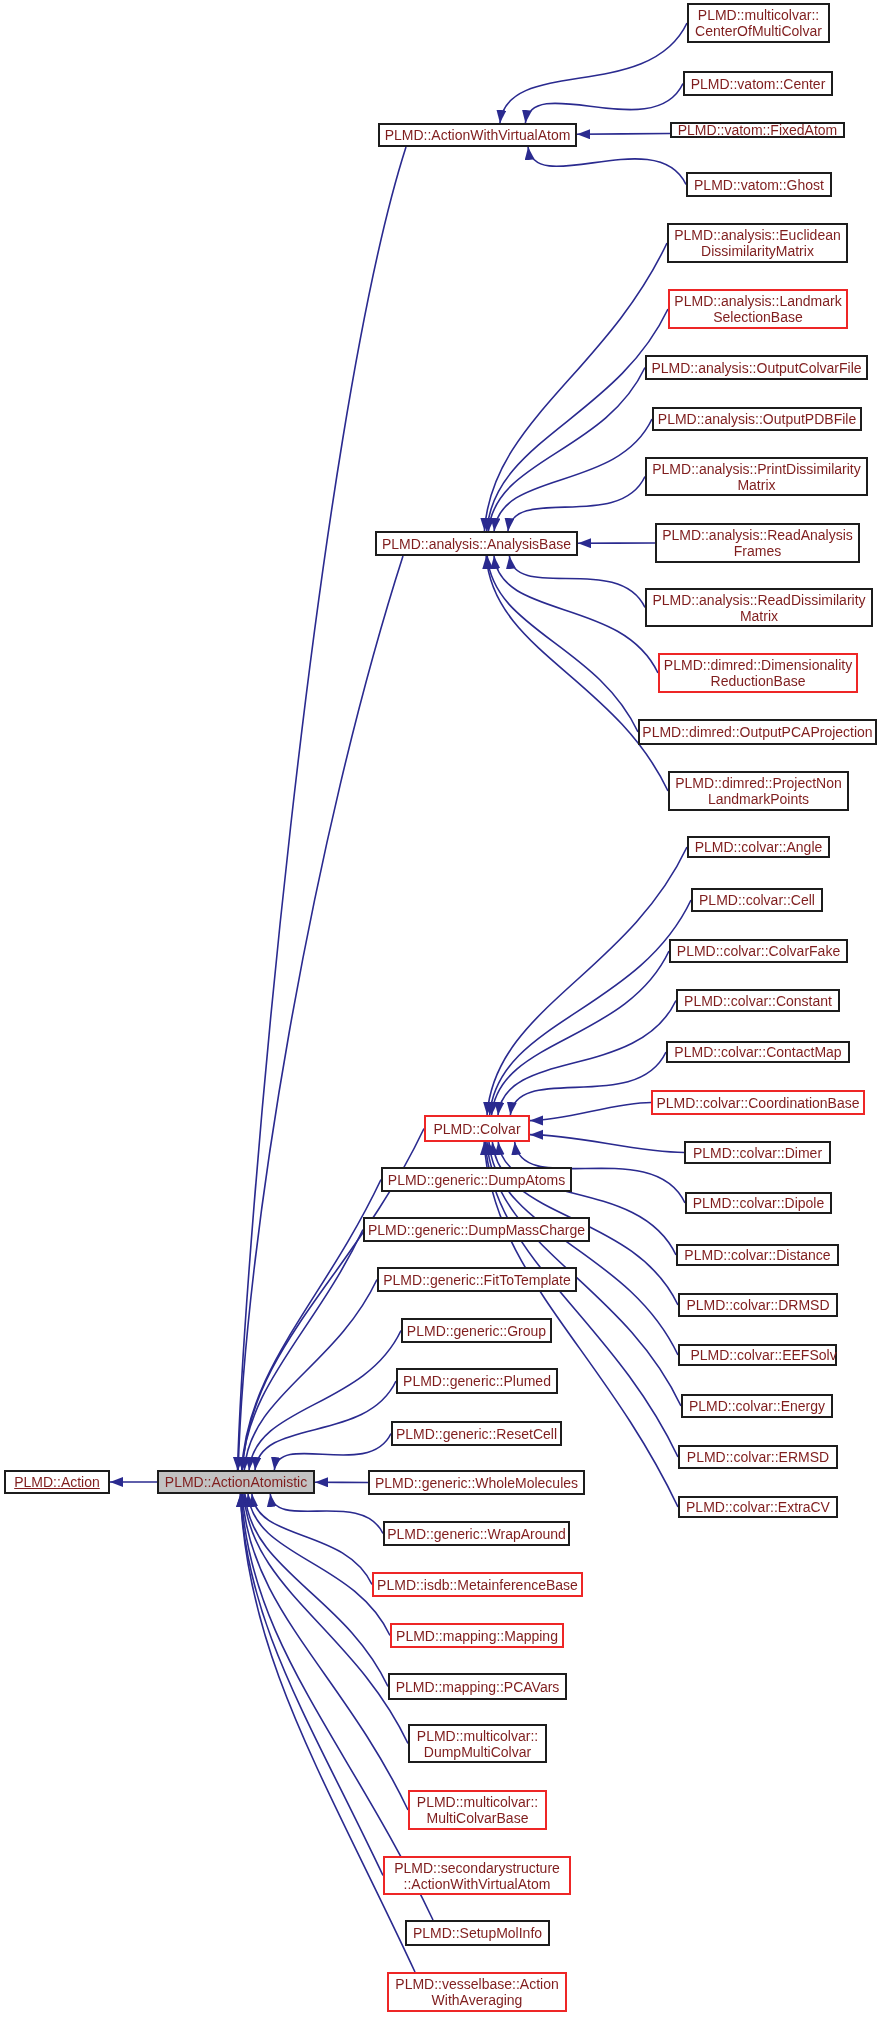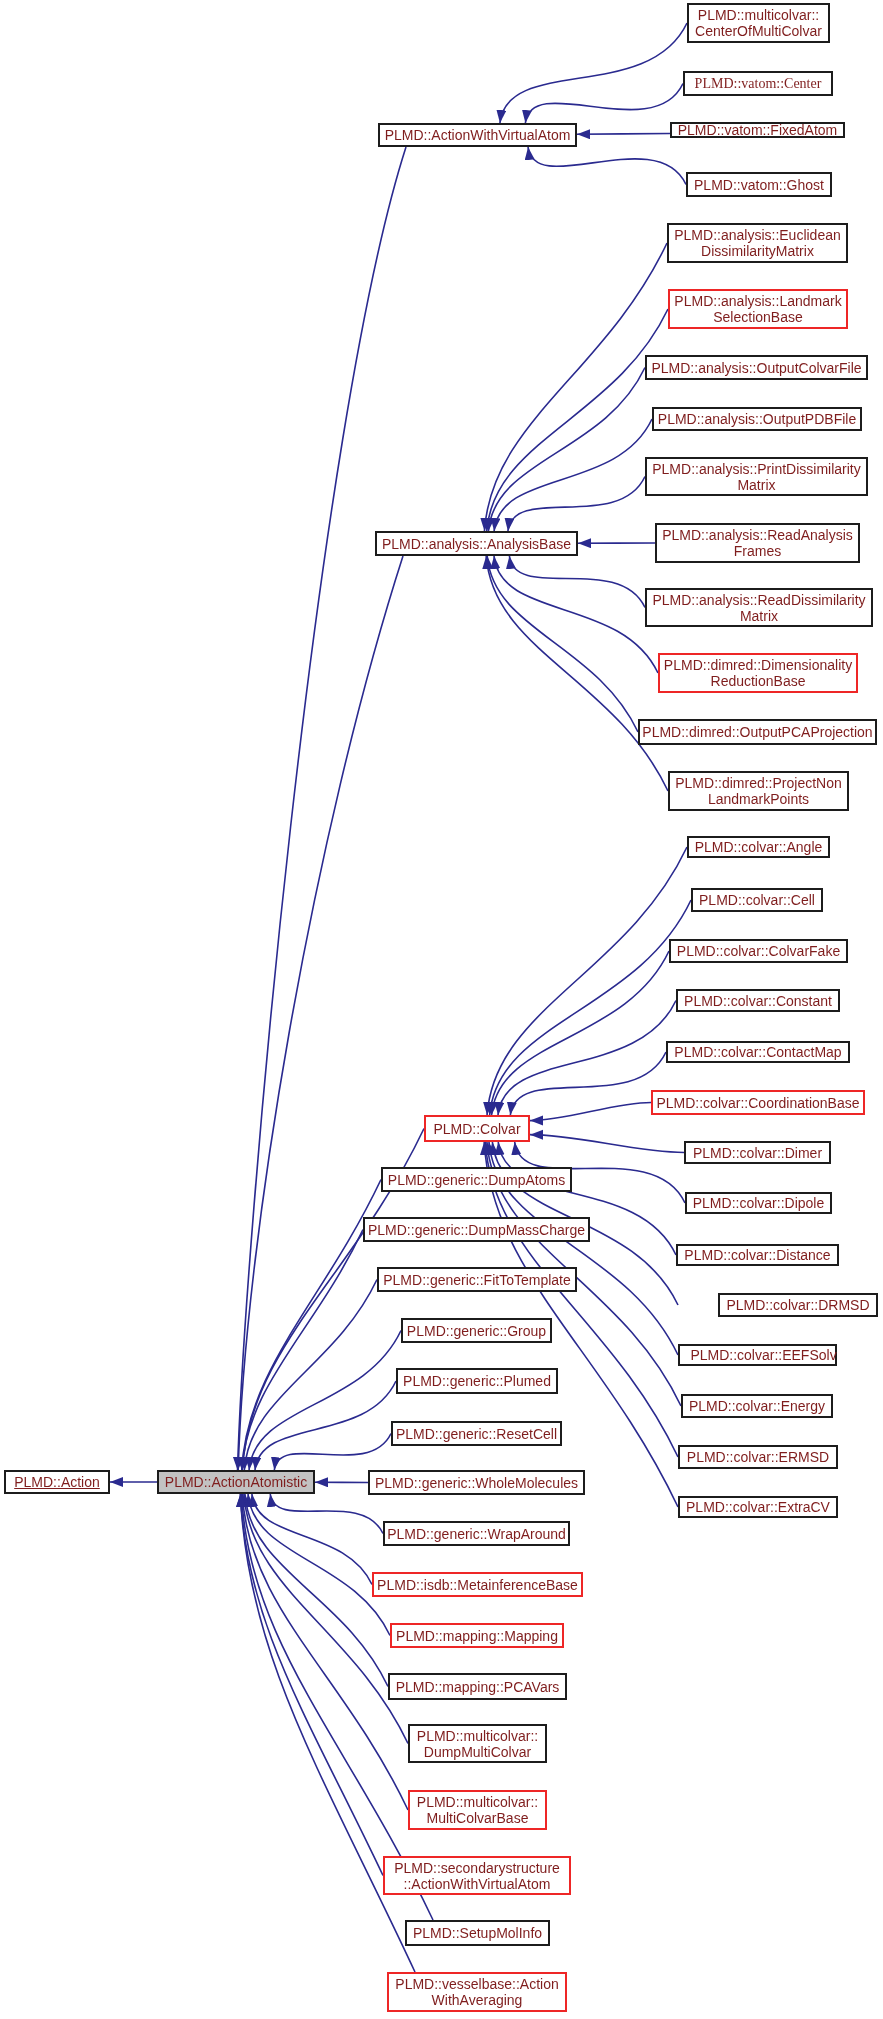--- a/index.html
+++ b/index.html
@@ -72,21 +72,21 @@
         <path d="M678,1457 C611.5281660818106,1316.6705728393779 492.96986301369867,1260.1721491878923 485.26027397260276,1142" fill="none" stroke="#2a2a8f" stroke-width="1.6" marker-end="url(#arr)"></path>
         <path d="M678,1507 C603.6106749533014,1349.9558693458584 491.92232496697494,1274.2476889719087 484.16908850726554,1142" fill="none" stroke="#2a2a8f" stroke-width="1.6" marker-end="url(#arr)"></path>
       </g>
   </svg>
   <div id="nodes">
       <div class="node" style="left: 4px; top: 1470px; width: 106px; height: 24px; text-decoration: underline;">PLMD::Action</div>
       <div class="node selected" style="left: 157px; top: 1470px; width: 158px; height: 24px;">PLMD::ActionAtomistic</div>
       <div class="node" style="left: 378px; top: 123px; width: 199px; height: 24px;">PLMD::ActionWithVirtualAtom</div>
       <div class="node" style="left: 687px; top: 3px; width: 143px; height: 40px;">PLMD::multicolvar::
 CenterOfMultiColvar</div>
-      <div class="node" style="left: 683px; top: 71px; width: 150px; height: 25px; font-family: Liberation Serif, serif;">PLMD::vatom::Center</div>
+      <div class="node" style="left: 683px; top: 71px; width: 150px; height: 25px;">PLMD::vatom::Center</div>
       <div class="node" style="left: 670px; top: 122px; width: 175px; height: 16px;">PLMD::vatom::FixedAtom</div>
       <div class="node" style="left: 686px; top: 172px; width: 146px; height: 25px;">PLMD::vatom::Ghost</div>
       <div class="node" style="left: 667px; top: 223px; width: 181px; height: 40px;">PLMD::analysis::Euclidean
 DissimilarityMatrix</div>
       <div class="node red" style="left: 668px; top: 289px; width: 180px; height: 40px;">PLMD::analysis::Landmark
 SelectionBase</div>
       <div class="node" style="left: 645px; top: 355px; width: 223px; height: 25px;">PLMD::analysis::OutputColvarFile</div>
       <div class="node" style="left: 652px; top: 407px; width: 210px; height: 24px;">PLMD::analysis::OutputPDBFile</div>
       <div class="node" style="left: 645px; top: 457px; width: 223px; height: 39px;">PLMD::analysis::PrintDissimilarity
 Matrix</div>
@@ -103,21 +103,21 @@
       <div class="node red" style="left: 424px; top: 1115px; width: 106px; height: 27px;">PLMD::Colvar</div>
       <div class="node" style="left: 687px; top: 836px; width: 143px; height: 22px;">PLMD::colvar::Angle</div>
       <div class="node" style="left: 691px; top: 888px; width: 132px; height: 24px;">PLMD::colvar::Cell</div>
       <div class="node" style="left: 669px; top: 939px; width: 179px; height: 24px;">PLMD::colvar::ColvarFake</div>
       <div class="node" style="left: 676px; top: 989px; width: 164px; height: 23px;">PLMD::colvar::Constant</div>
       <div class="node" style="left: 666px; top: 1041px; width: 184px; height: 22px;">PLMD::colvar::ContactMap</div>
       <div class="node red" style="left: 651px; top: 1090px; width: 214px; height: 25px;">PLMD::colvar::CoordinationBase</div>
       <div class="node" style="left: 684px; top: 1141px; width: 147px; height: 23px;">PLMD::colvar::Dimer</div>
       <div class="node" style="left: 685px; top: 1192px; width: 147px; height: 22px;">PLMD::colvar::Dipole</div>
       <div class="node" style="left: 676px; top: 1244px; width: 163px; height: 22px;">PLMD::colvar::Distance</div>
-      <div class="node" style="left: 678px; top: 1293px; width: 160px; height: 24px; margin-left: 40px;">PLMD::colvar::DRMSD</div>
+      <div class="node" style="left: 678px; top: 1293px; width: 160px; height: 24px;">PLMD::colvar::DRMSD</div>
       <div class="node" style="left: 678px; top: 1344px; width: 159px; height: 22px; padding-left: 12px;">PLMD::colvar::EEFSolv</div>
       <div class="node" style="left: 681px; top: 1394px; width: 152px; height: 24px;">PLMD::colvar::Energy</div>
       <div class="node" style="left: 678px; top: 1445px; width: 160px; height: 24px;">PLMD::colvar::ERMSD</div>
       <div class="node" style="left: 678px; top: 1496px; width: 160px; height: 22px;">PLMD::colvar::ExtraCV</div>
       <div class="node" style="left: 381px; top: 1167px; width: 191px; height: 25px;">PLMD::generic::DumpAtoms</div>
       <div class="node" style="left: 363px; top: 1217px; width: 227px; height: 25px;">PLMD::generic::DumpMassCharge</div>
       <div class="node" style="left: 377px; top: 1267px; width: 200px; height: 25px;">PLMD::generic::FitToTemplate</div>
       <div class="node" style="left: 401px; top: 1318px; width: 151px; height: 25px;">PLMD::generic::Group</div>
       <div class="node" style="left: 396px; top: 1368px; width: 162px; height: 26px;">PLMD::generic::Plumed</div>
       <div class="node" style="left: 391px; top: 1421px; width: 171px; height: 25px;">PLMD::generic::ResetCell</div>

